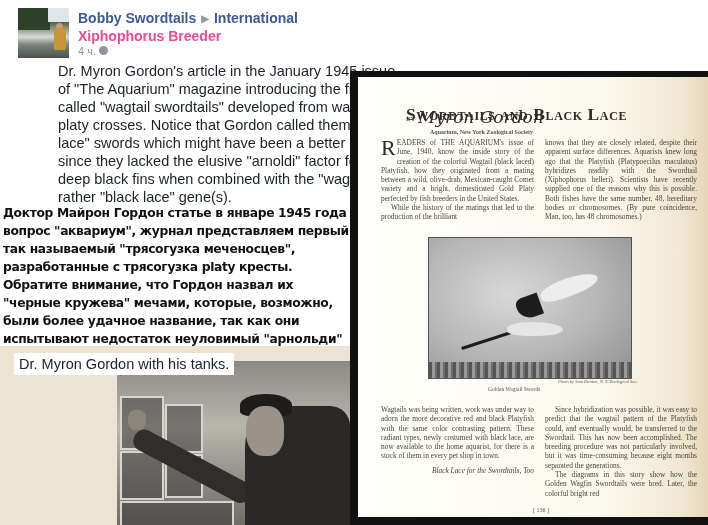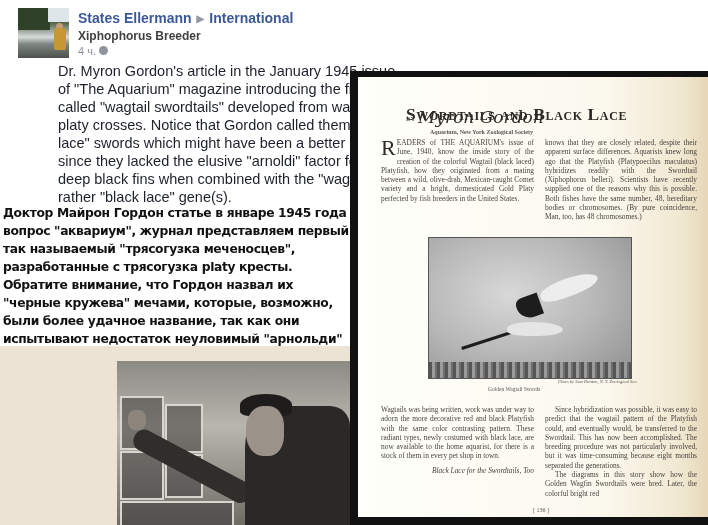--- a/index.html
+++ b/index.html
@@ -9,21 +9,21 @@
   .avatar { position:absolute; left:18px; top:8px; width:51px; height:50px; overflow:hidden;
     background:
       linear-gradient(180deg, #3b4d36 0%, #56684a 30%, #a8b0a8 48%, #d8dcd8 58%, #7e8780 72%, #4c514b 100%); }
   .avatar .sky { position:absolute; left:30px; top:0; width:21px; height:14px; background:#dfe6ea; }
   .avatar .trees { position:absolute; left:0; top:0; width:32px; height:22px; background:#2f4229; }
   .avatar .person { position:absolute; left:36px; top:20px; width:12px; height:22px; background:#c79635; border-radius:4px 4px 2px 2px; }
   .avatar .head { position:absolute; left:38px; top:15px; width:7px; height:7px; background:#c89a7a; border-radius:50%; }
 
   .header-line { position:absolute; left:78px; top:9px; font-size:14px; font-weight:bold; color:#3b5998; line-height:18px; }
   .header-line .arrow { color:#9197a3; font-size:10px; padding:0 5px; position:relative; top:-1px; }
-  .header-line2 { position:absolute; left:78px; top:27px; font-size:12px; font-weight:bold; color:#404040; line-height:18px; }
+  .header-line2 { position:absolute; left:78px; top:27px; font-size:14px; font-weight:bold; color:#ec4899; line-height:18px; }
   .meta { position:absolute; left:78px; top:44px; font-size:11px; color:#90949c; line-height:14px; }
   .globe { display:inline-block; width:9px; height:9px; border-radius:50%; background:#90949c; margin-left:3px; position:relative; top:0px; }
 
   
   .en-text { position:absolute; left:10px; top:62px; width:340px; font-size:14.5px; line-height:18px; color:#1d2129;margin-left:48px; }
   
   .ru-text { position:absolute; left:3px; top:204px; width:346px; font-size:12.3px; line-height:18px; color:#111; font-weight:bold; font-family:"DejaVu Sans", sans-serif; letter-spacing:-0.35px; }
 
   
   .photo { position:absolute; left:0; top:346px; width:350px; height:179px; background:#ece3d4; overflow:hidden; }
@@ -66,21 +66,21 @@
 </head>
 <body>
 
 <div class="avatar">
   <div class="trees"></div>
   <div class="sky"></div>
   <div class="head"></div>
   <div class="person"></div>
 </div>
 <div class="header-line">
-  <span>States Ellermann</span><span class="arrow">▶</span><span>International</span>
+  <span>Bobby Swordtails</span><span class="arrow">▶</span><span>International</span>
 </div>
 <div class="header-line2">Xiphophorus Breeder</div>
 <div class="meta">
   <span>4 ч.</span><span class="globe"></span>
 </div>
 
 <div class="en-text">Dr. Myron Gordon's article in the January 1945 issue of "The Aquarium" magazine introducing the first so-called "wagtail swordtails" developed from wagtail platy crosses. Notice that Gordon called them "black lace" swords which might have been a better name since they lacked the elusive "arnoldi" factor for full deep black fins when combined with the "wag" or rather "black lace" gene(s).</div>
 <div class="ru-text">Доктор Майрон Гордон статье в январе 1945 года вопрос "аквариум", журнал представляем первый так называемый "трясогузка меченосцев", разработанные с трясогузка platy кресты. Обратите внимание, что Гордон назвал их "черные кружева" мечами, которые, возможно, были более удачное название, так как они испытывают недостаток неуловимый "арнольди" фактором для полной глубокие черные плавники в сочетании с "вилять" или, точнее, "черные кружева" Гена(ов).</div>
 
 <div class="photo">
@@ -88,31 +88,33 @@
   <div class="tank" style="left:120px;top:50px;width:40px;height:50px;"></div>
   <div class="tank" style="left:165px;top:58px;width:34px;height:45px;"></div>
   <div class="tank" style="left:120px;top:105px;width:40px;height:45px;"></div>
   <div class="tank" style="left:165px;top:108px;width:34px;height:40px;"></div>
   <div class="tank" style="left:120px;top:155px;width:110px;height:30px;"></div>
   <div class="arm"></div>
   <div class="hand"></div>
   <div class="man"></div>
   <div class="hair"></div>
   <div class="face"></div>
+  <div class="caption">Dr. Myron Gordon with his tanks.</div>
 </div>
 
 <div class="scan">
   <div class="page">
     <div class="art-title">Swordtails and Black Lace</div>
     <div class="by">BY</div>
     <div class="author">Myron Gordon</div>
     <div class="affil">Aquarium, New York Zoological Society</div>
 
     <div class="col col1">
       <span class="dropcap">R</span><span>EADERS of THE AQUARIUM's issue of June, 1940, know the inside story of the creation of the colorful Wagtail (black laced) Platyfish, how they originated from a mating between a wild, olive-drab, Mexican-caught Comet variety and a bright, domesticated Gold Platy perfected by fish breeders in the United States.</span>
+      <div style="text-indent:10px;">While the history of the matings that led to the production of the brilliant</div>
     </div>
     <div class="col col2">knows that they are closely related, despite their apparent surface differences. Aquarists knew long ago that the Platyfish (Platypoecilus maculatus) hybridizes readily with the Swordtail (Xiphophorus helleri). Scientists have recently supplied one of the reasons why this is possible. Both fishes have the same number, 48, hereditary bodies or chromosomes. (By pure coincidence, Man, too, has 48 chromosomes.)</div>
 
     <div class="fishpic">
       <div class="tail1"></div>
       <div class="fish1"></div>
       <div class="sword2"></div>
       <div class="fish2"></div>
       <div class="gravel"></div>
     </div>

